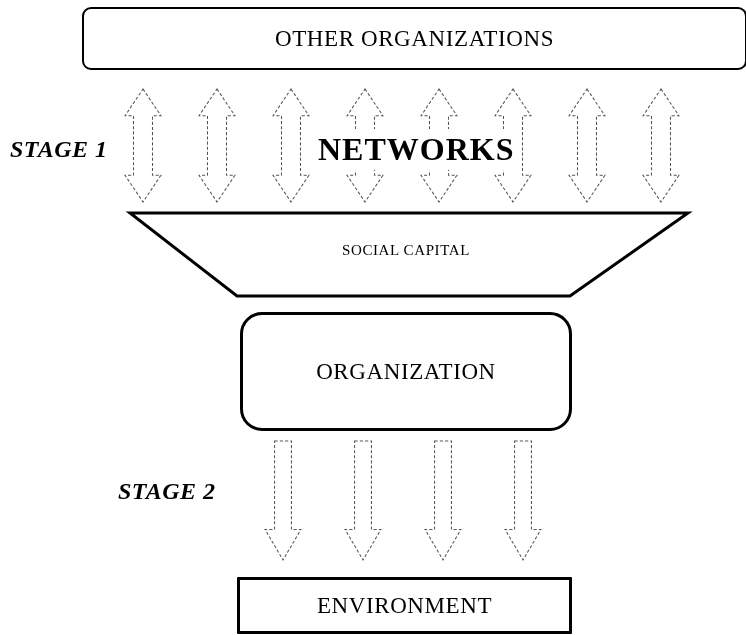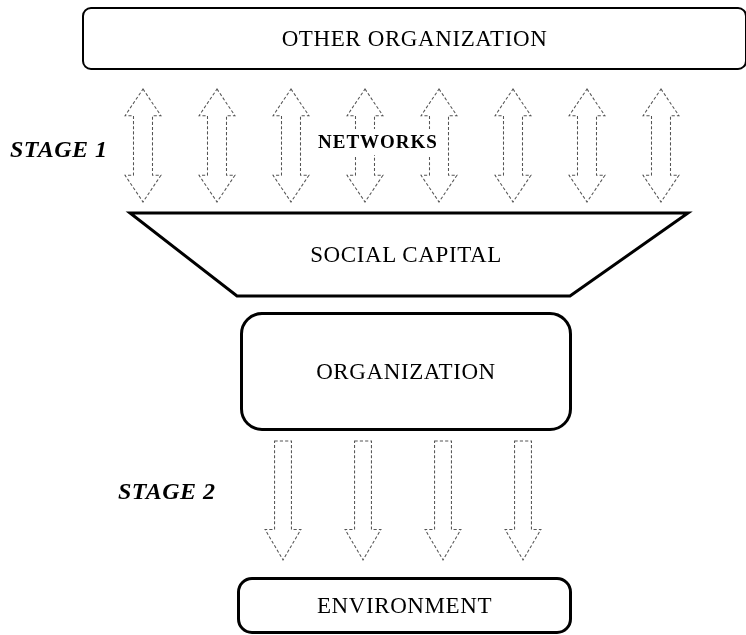--- a/index.html
+++ b/index.html
@@ -38,21 +38,21 @@
     left: 240px; top: 312px;
     width: 326px; height: 113px;
     border-width: 3px;
     border-radius: 22px;
     text-align: center;
   }
   #box-env {
     left: 237px; top: 577px;
     width: 329px; height: 51px;
     border-width: 3px;
-    border-radius: 15px;
+    border-radius: 1px;
   }
   .arrow-row {
     position: absolute;
     display: flex;
     justify-content: space-between;
     z-index: 1;
   }
   #stage1-arrows {
     left: 124px; top: 88px;
     width: 556px; height: 115px;
@@ -73,51 +73,51 @@
     font-size: 24px;
     letter-spacing: 0.5px;
     z-index: 3;
     background: #ffffff;
   }
   #stage1-label { left: 10px;  top: 136px; }
   #stage2-label { left: 118px; top: 478px; }
   .process-label {
     position: absolute;
     font-weight: bold;
-    font-size: 19px;
+    font-size: 32px;
     letter-spacing: 1px;
     background: #ffffff;
     padding: 2px 6px;
     z-index: 3;
     white-space: nowrap;
   }
   #networks-label { left: 312px; top: 129px; }
   #business-label { left: 228px; top: 473px; }
   #funnel {
     position: absolute;
     left: 125px; top: 210px;
     z-index: 1;
   }
   #social-label {
     position: absolute;
     left: 406px; top: 242px;
     transform: translateX(-50%);
-    font-size: 23px;
+    font-size: 15px;
     letter-spacing: 0.6px;
     z-index: 3;
     white-space: nowrap;
   }
 </style>
 </head>
 <body>
 
 <div class="canvas">
 
   <div class="box" id="box-other">
-    <span>OTHER ORGANIZATION</span>
+    <span>OTHER ORGANIZATIONS</span>
   </div>
 
   <div class="arrow-row" id="stage1-arrows">
     <svg class="arrow" viewBox="0 0 36 112" preserveAspectRatio="none">
         <path d="M18 1 L35 27 L27 27 L27 85 L35 85 L18 111 L1 85 L9 85 L9 27 L1 27 Z" fill="#ffffff" stroke="#555555" stroke-width="1" stroke-dasharray="3 2"></path>
       </svg>
     <svg class="arrow" viewBox="0 0 36 112" preserveAspectRatio="none">
         <path d="M18 1 L35 27 L27 27 L27 85 L35 85 L18 111 L1 85 L9 85 L9 27 L1 27 Z" fill="#ffffff" stroke="#555555" stroke-width="1" stroke-dasharray="3 2"></path>
       </svg>
     <svg class="arrow" viewBox="0 0 36 112" preserveAspectRatio="none">

